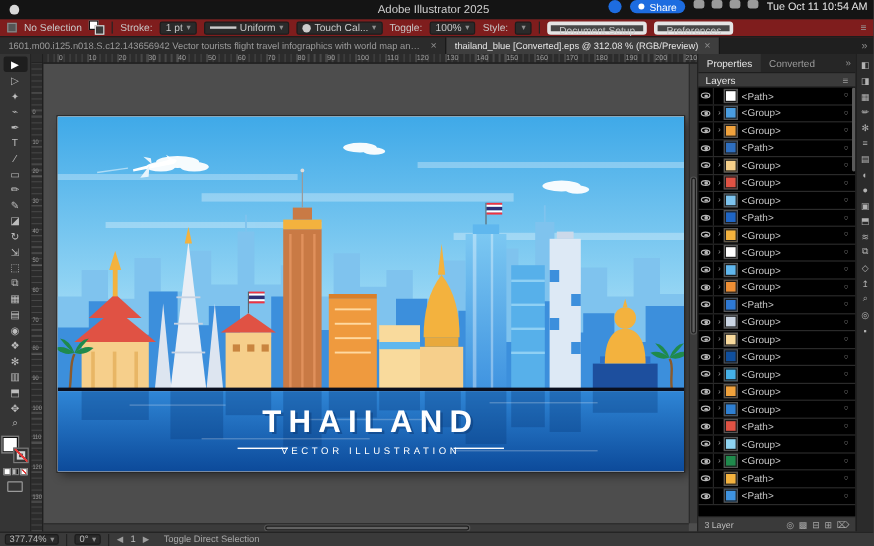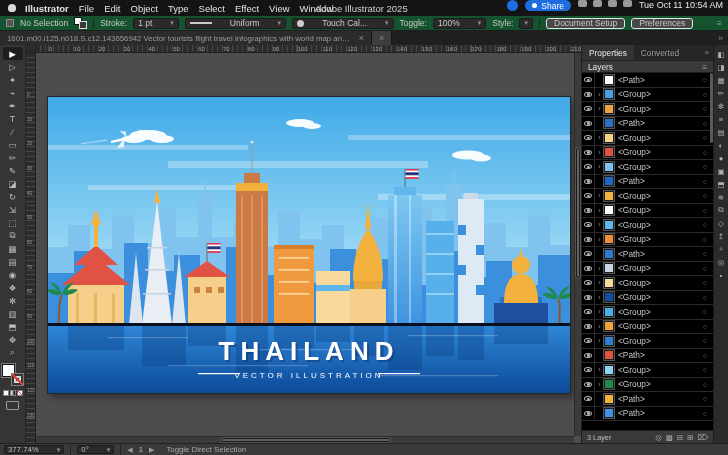--- a/index.html
+++ b/index.html
@@ -14,29 +14,29 @@
   .mitems span:first-child{font-weight:bold}
   .mtitle{position:absolute;left:50%;transform:translateX(-53%);color:#cfcfcf}
   .mright{position:absolute;right:5px;top:0;height:16px;display:flex;align-items:flex-start;gap:7px}
   .bluedot{width:11px;height:11px;border-radius:50%;background:#1d6ce0;display:inline-block}
   .sharepill{display:flex;align-items:center;gap:4px;background:#1d6ce0;border-radius:8px;height:11px;padding:0 7px;color:#fff;font-size:8.5px}
   .persondot{width:5px;height:5px;border-radius:50%;background:#fff;display:inline-block}
   .sicon{width:9px;height:7px;background:#bdbdbd;border-radius:2px;opacity:.8;display:inline-block}
   .clock{color:#e6e6e6;font-size:9px;white-space:nowrap}
 
   
-  .controlbar{position:absolute;left:0;top:16px;width:728px;height:15px;background:#14532d;border-bottom:1px solid #1d1d1d;display:flex;align-items:center;gap:6px;padding:0 6px;font-size:8.5px;color:#c8c8c8;z-index:20}
+  .controlbar{position:absolute;left:0;top:16px;width:728px;height:15px;background:#7f1d1d;border-bottom:1px solid #1d1d1d;display:flex;align-items:center;gap:6px;padding:0 6px;font-size:8.5px;color:#c8c8c8;z-index:20}
   .selicon{width:8px;height:8px;border:1px solid #8a8a8a;background:#555;flex:none}
   .swpair{position:relative;width:13px;height:12px;flex:none}
   .swpair .f{position:absolute;left:0;top:0;width:8px;height:8px;background:#fff;border:1px solid #111}
   .swpair .s{position:absolute;right:0;bottom:0;width:8px;height:8px;background:#3a3a3a;border:1px solid #ddd}
-  .dd{display:flex;align-items:center;gap:18px;background:#2a2a2a;border:1px solid #1c1c1c;border-radius:2px;height:11px;padding:0 4px;white-space:nowrap}
+  .dd{display:flex;align-items:center;gap:3px;background:#2a2a2a;border:1px solid #1c1c1c;border-radius:2px;height:11px;padding:0 4px;white-space:nowrap}
   .dd .car{color:#8f8f8f;font-size:7px}
   .sep{width:1px;height:10px;background:#232323;flex:none}
-  .pbtn{background:#474747;border:1px solid #e5e5e5;border-radius:3px;height:11px;line-height:9px;padding:0 7px;white-space:nowrap}
+  .pbtn{background:#474747;border:3px solid #e5e5e5;border-radius:3px;height:11px;line-height:9px;padding:0 7px;white-space:nowrap}
   .strokeline{width:22px;height:2px;background:#ccc}
   .brushdot{width:7px;height:7px;border-radius:50%;background:#ccc}
   .cbmenu{margin-left:auto;color:#9a9a9a}
 
   
   .tabbar{position:absolute;left:0;top:31px;width:728px;height:14px;background:#1f1f1f;display:flex;align-items:stretch;z-index:19}
   .tab{display:flex;align-items:center;gap:5px;padding:0 7px;font-size:7.8px;color:#9b9b9b;background:#2b2b2b;border-right:1px solid #161616;max-width:372px;white-space:nowrap;overflow:hidden}
   .tab .tlabel{overflow:hidden;text-overflow:ellipsis}
   .tab.active{background:#3e3e3e;color:#e6e6e6}
   .tab .tclose{color:#8a8a8a;font-size:9px;flex:none}
@@ -106,31 +106,20 @@
   .statusbar{position:absolute;left:0;top:443px;width:728px;height:12px;background:#3a3a3a;border-top:1px solid #202020;display:flex;align-items:center;gap:6px;padding:0 4px;font-size:7.8px;color:#bdbdbd;z-index:20}
   .statusbar .dd{height:9px;padding:0 3px}
   .navbtn{color:#9c9c9c;font-size:7px}
   .hint{color:#a8a8a8;margin-left:6px}
 </style>
 </head>
 <body>
 
 <div class="menubar">
   <span class="apple"></span>
-  <div class="mitems" id="menu-items">
-      <span class="mitem">Illustrator</span>
-      <span class="mitem">File</span>
-      <span class="mitem">Edit</span>
-      <span class="mitem">Object</span>
-      <span class="mitem">Type</span>
-      <span class="mitem">Select</span>
-      <span class="mitem">Effect</span>
-      <span class="mitem">View</span>
-      <span class="mitem">Window</span>
-    </div>
   <div class="mtitle">Adobe Illustrator 2025</div>
   <div class="mright">
     <span class="bluedot"></span>
     <span class="sharepill">
       <span class="persondot"></span>
       <span>Share</span>
     </span>
     <span id="menu-status" style="display:flex;gap:6px;align-items:center">
         <span class="sicon"></span>
         <span class="sicon"></span>
@@ -179,20 +168,21 @@
   <span class="cbmenu">≡</span>
 </div>
 
 <div class="tabbar">
   <div id="tabs-holder" style="display:flex;align-items:stretch">
       <div class="tab">
         <span class="tlabel">1601.m00.i125.n018.S.c12.143656942 Vector tourists flight travel infographics with world map and landmarks icons [Converted].eps</span>
         <span class="tclose">×</span>
       </div>
       <div class="tab active">
+        <span class="tlabel">thailand_blue [Converted].eps @ 312.08 % (RGB/Preview)</span>
         <span class="tclose">×</span>
       </div>
     </div>
   <span class="tabovf">»</span>
 </div>
 
 <div class="toolbar">
   <div id="tools-holder" style="display:flex;flex-direction:column;align-items:center">
       <div class="tool active">▶</div>
       <div class="tool">▷</div>

